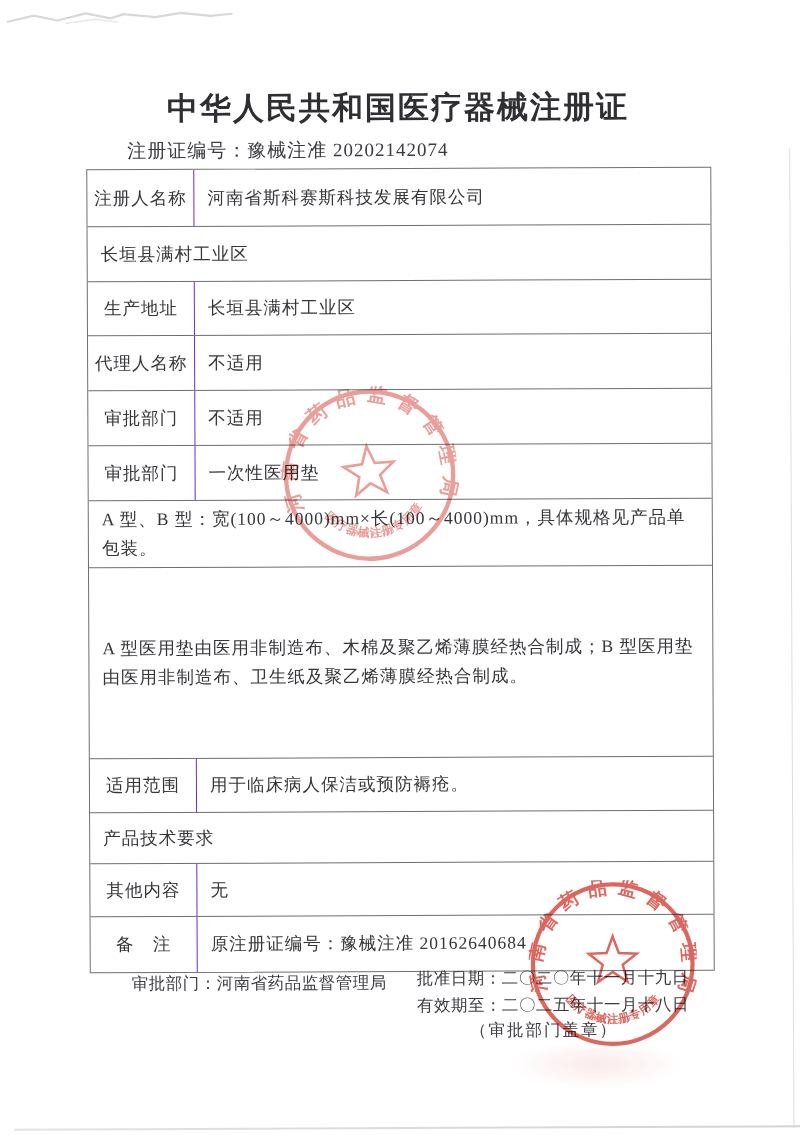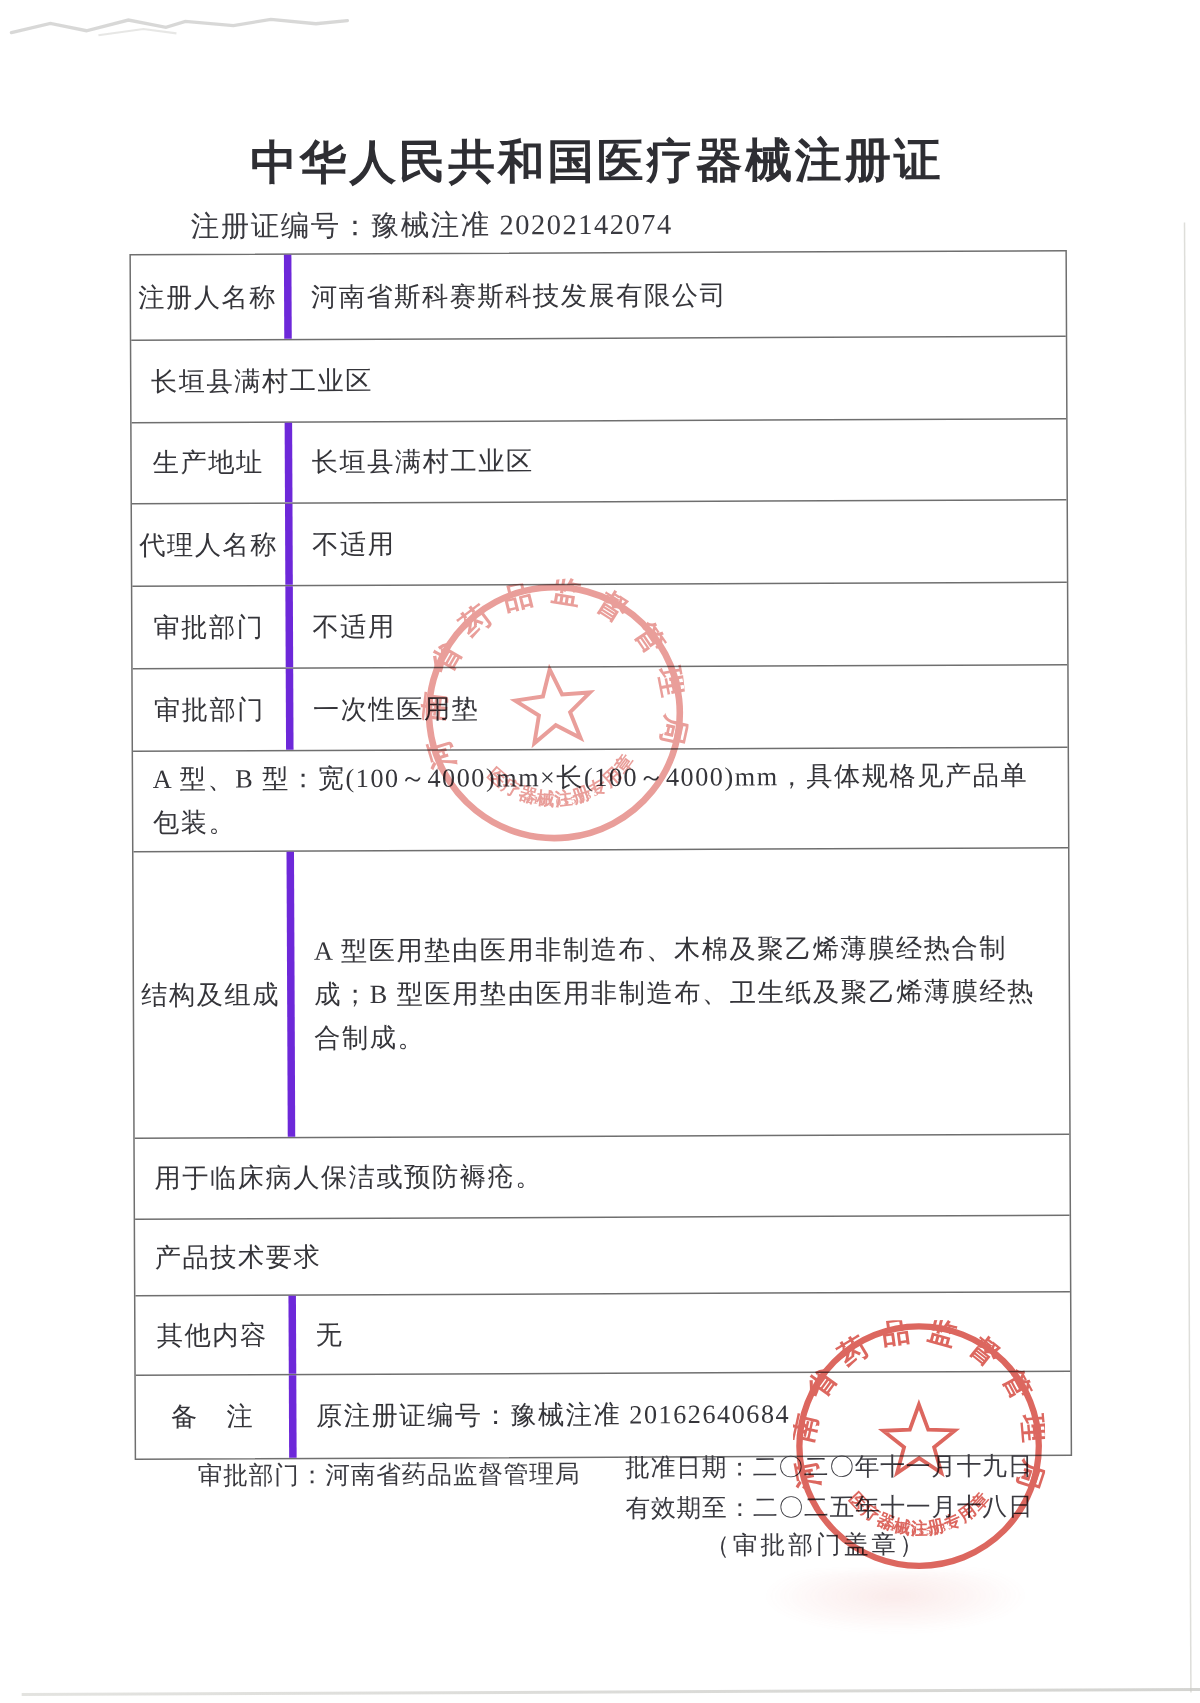--- a/index.html
+++ b/index.html
@@ -28,21 +28,21 @@
   .cert-table{
     position:absolute;left:88px;top:168px;width:625px;
     border:1px solid #6f6f6f;box-sizing:border-box;
     background:transparent;
   }
   .trow{display:flex;border-bottom:1px solid #6f6f6f;align-items:center;}
   .trow:last-child{border-bottom:none;}
   .tcell{box-sizing:border-box;font-size:17.5px;letter-spacing:1px;line-height:29px;}
   .tlabel{
     width:107px;flex:0 0 107px;text-align:center;
-    border-right:5px solid #6d28d9;align-self:stretch;
+    border-right:1px solid #6d28d9;align-self:stretch;
     display:flex;align-items:center;justify-content:center;
     padding:0 3px;
     font-family:Liberation Serif, serif;
   }
   .tvalue{flex:1;padding:4px 12px 4px 13px;}
   .trow:nth-child(1){height:56px;}
   .trow:nth-child(2){height:54px;}
   .trow:nth-child(3){height:53px;}
   .trow:nth-child(4){height:54px;}
   .trow:nth-child(5){height:54px;}
@@ -113,24 +113,24 @@
       <div class="tcell tvalue">不适用</div>
     </div>
     <div class="trow">
       <div class="tcell tlabel">审批部门</div>
       <div class="tcell tvalue">一次性医用垫</div>
     </div>
     <div class="trow">
       <div class="tcell tvalue">A 型、B 型：宽(100～4000)mm×长(100～4000)mm，具体规格见产品单包装。</div>
     </div>
     <div class="trow">
-      <div class="tcell tlabel">结构及组成</div>
       <div class="tcell tvalue">A 型医用垫由医用非制造布、木棉及聚乙烯薄膜经热合制成；B 型医用垫由医用非制造布、卫生纸及聚乙烯薄膜经热合制成。</div>
     </div>
     <div class="trow">
+      <div class="tcell tlabel">适用范围</div>
       <div class="tcell tvalue">用于临床病人保洁或预防褥疮。</div>
     </div>
     <div class="trow">
       <div class="tcell tvalue">产品技术要求</div>
     </div>
     <div class="trow">
       <div class="tcell tlabel">其他内容</div>
       <div class="tcell tvalue">无</div>
     </div>
     <div class="trow">

